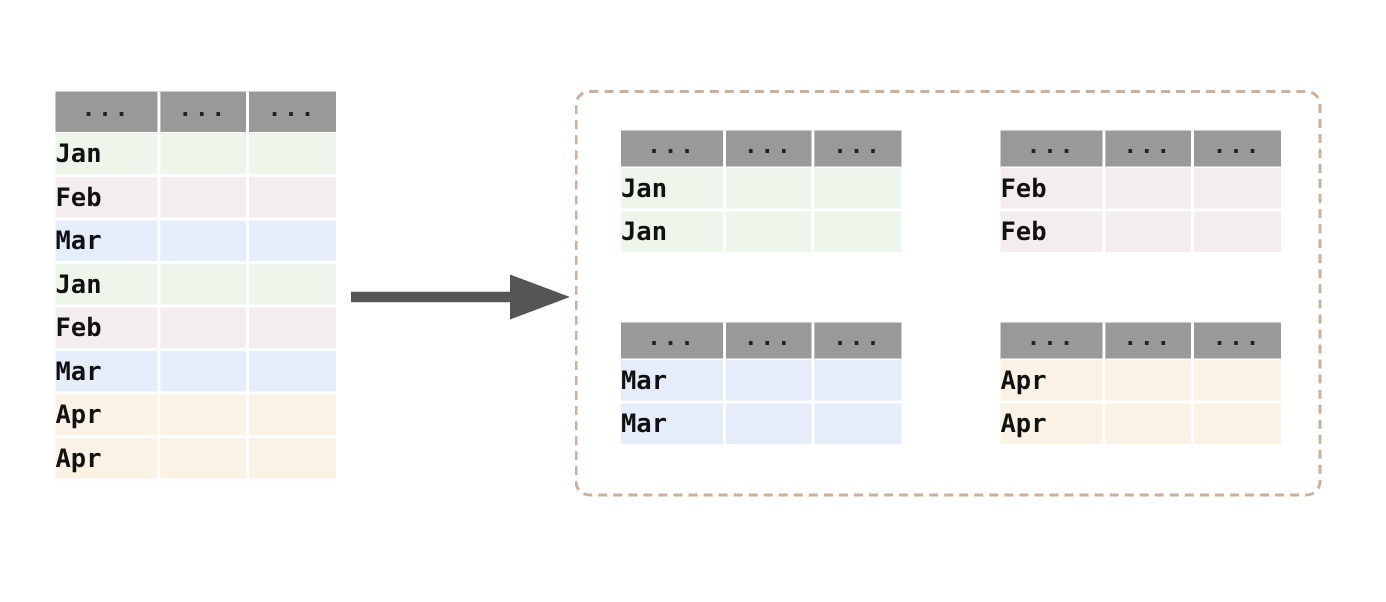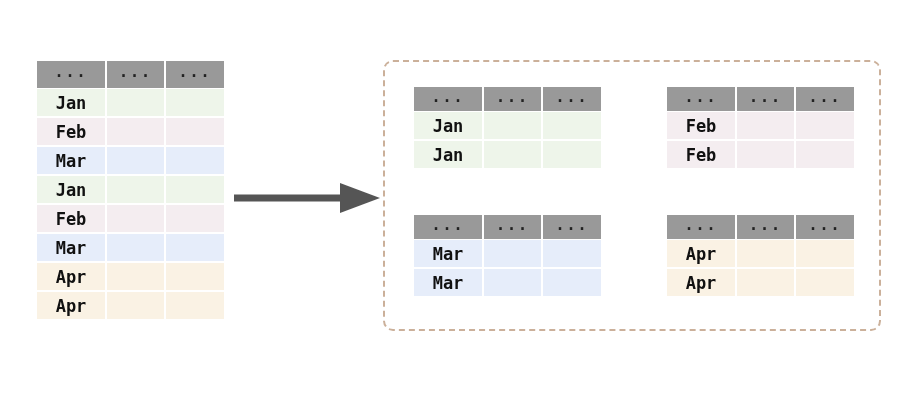--- a/index.html
+++ b/index.html
@@ -40,21 +40,20 @@
     text-align: center;
     border-right: 2px solid #ffffff;
     border-bottom: 1px solid #ffffff;
     font-weight: bold;
     letter-spacing: 2px;
     line-height: 1;
     padding-bottom: 4px !important;
   }
   .hdr-cell:last-child { border-right: none; }
   .lbl-cell {
-    text-align: center;
     font-weight: bold;
     color: #111111;
     border-right: 2px solid #ffffff;
     border-bottom: 2px solid #ffffff;
   }
   .val-cell {
     border-right: 2px solid #ffffff;
     border-bottom: 2px solid #ffffff;
   }
   .val-cell:last-child { border-right: none; }

